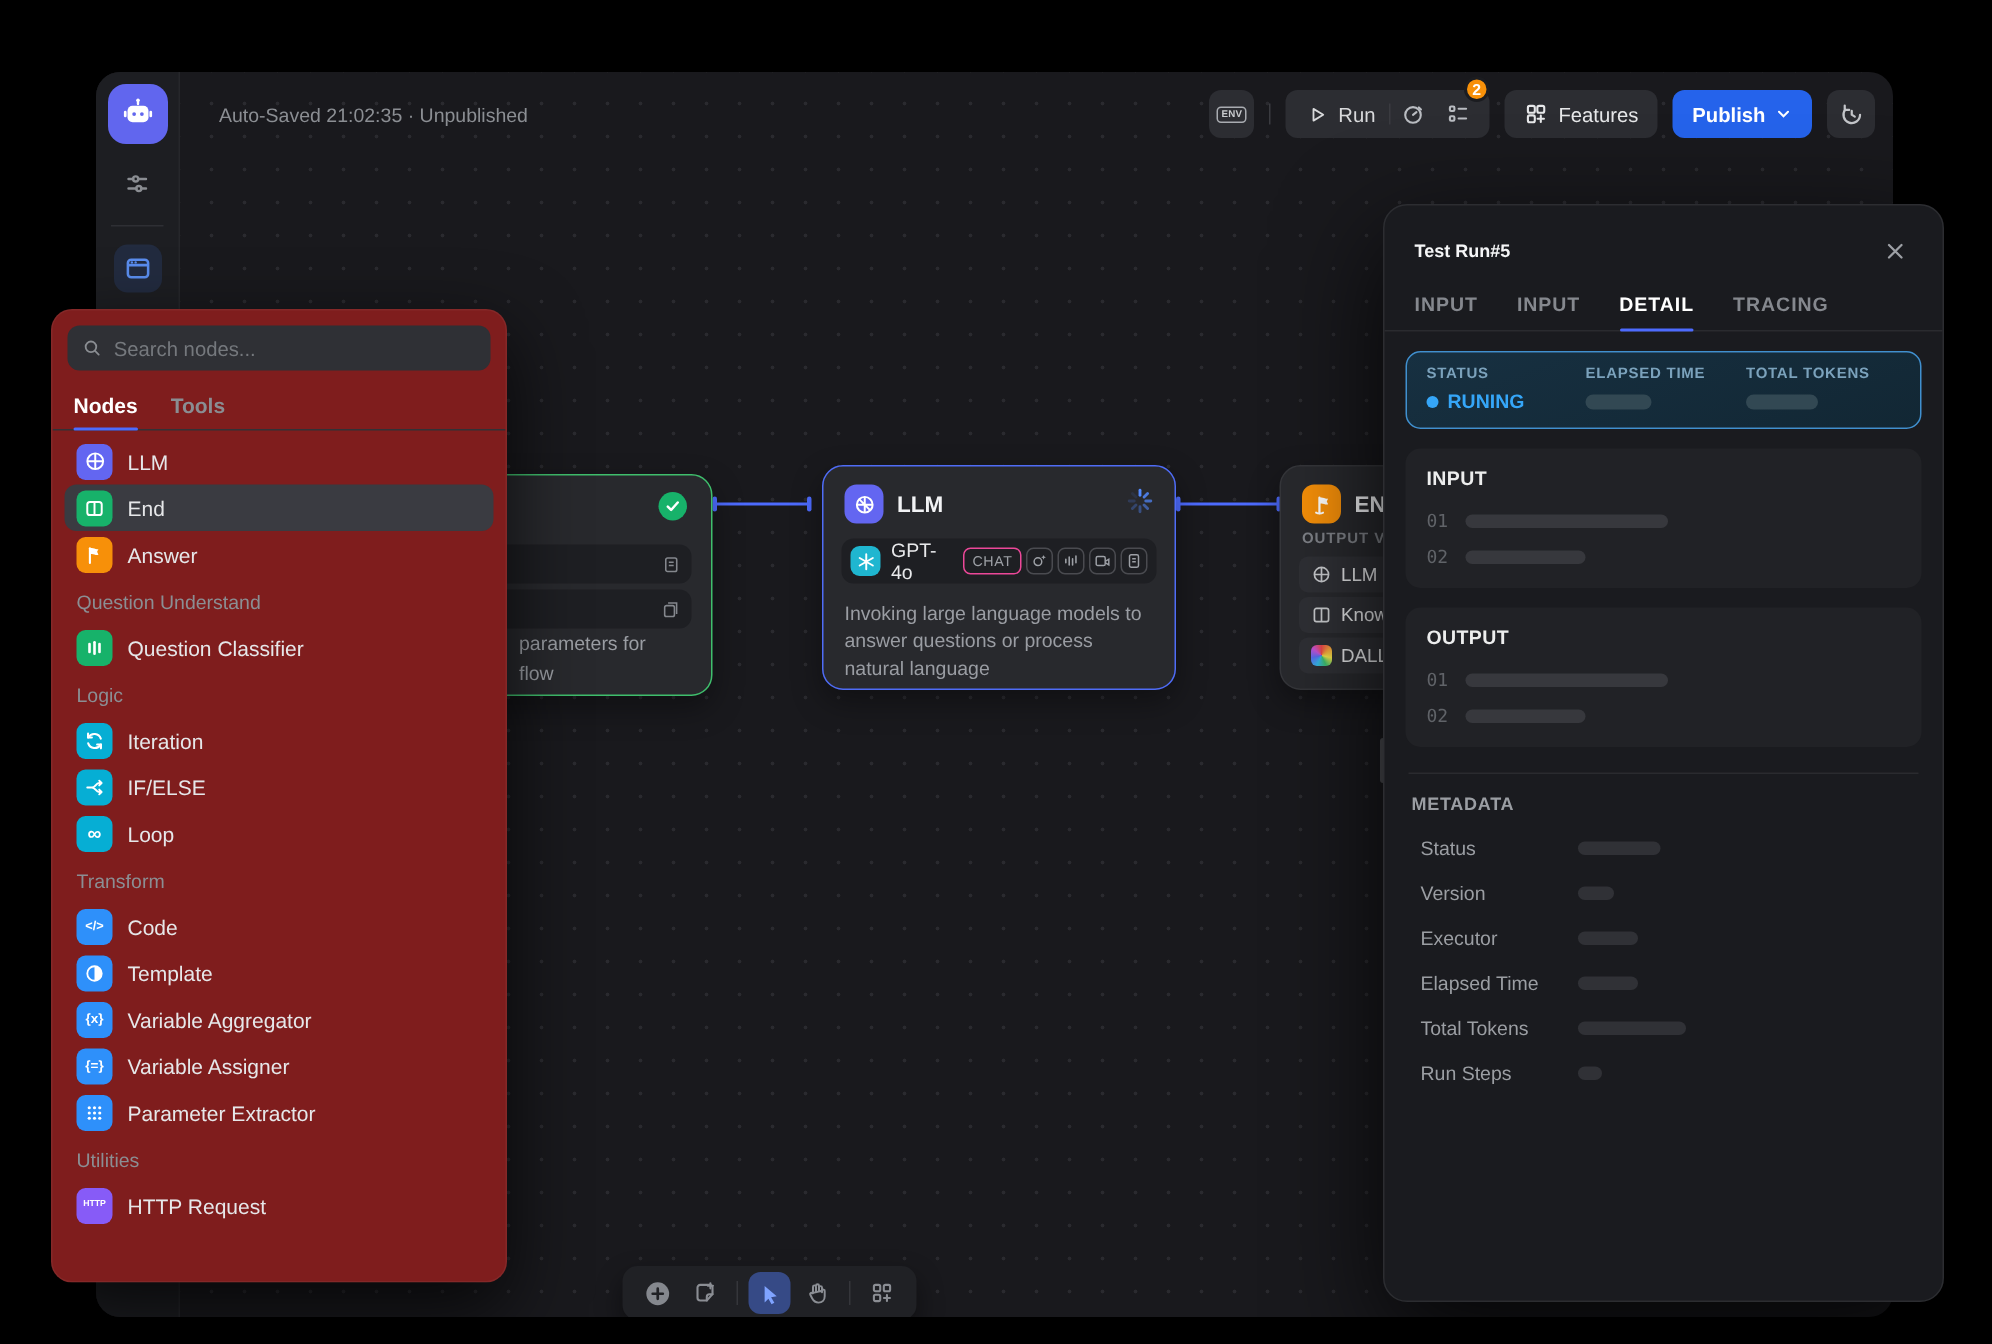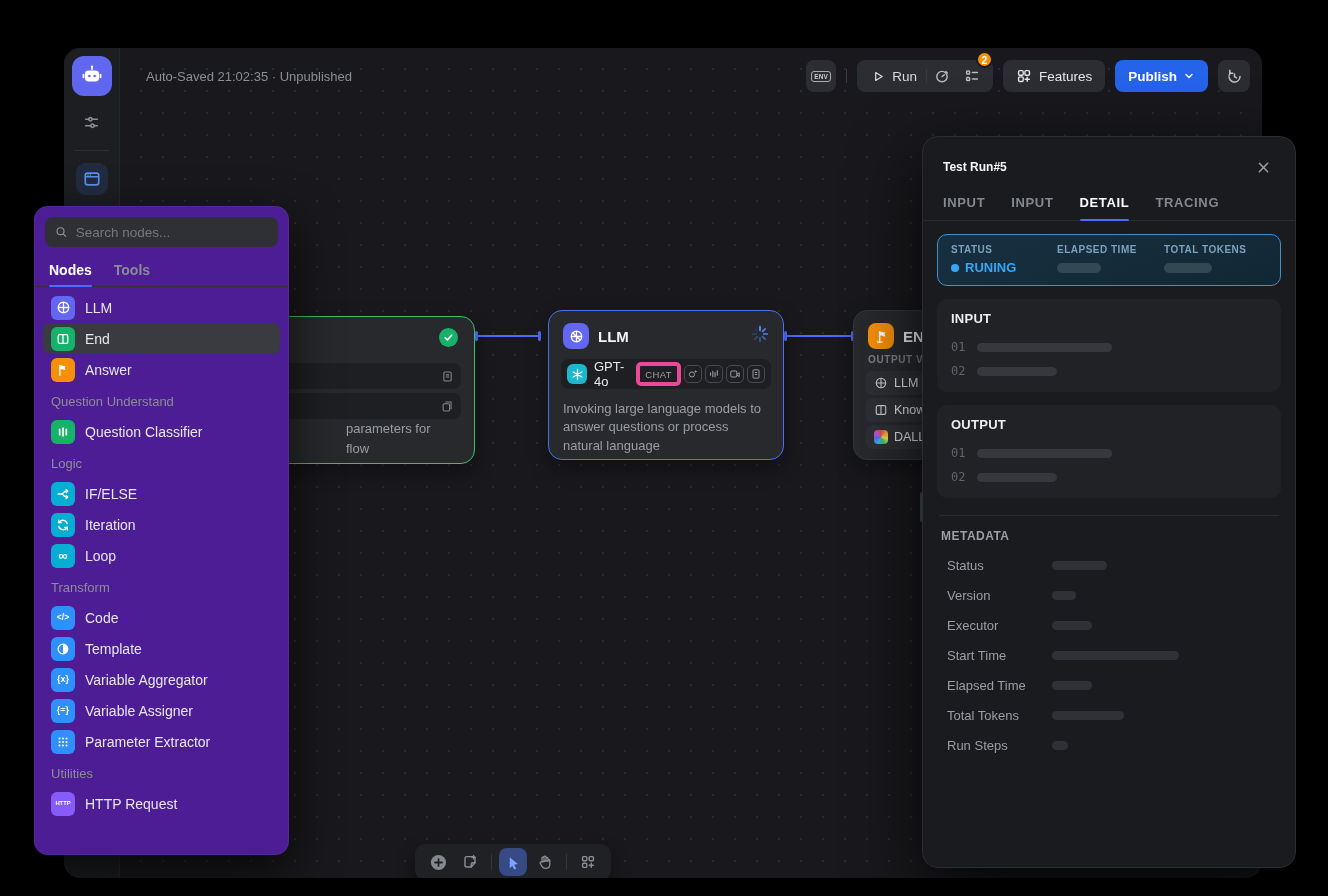--- a/index.html
+++ b/index.html
@@ -51,40 +51,40 @@
   .srow{position:absolute;left:16px;right:13px;height:26px;background:#1e1f23;border-radius:8px;
     display:flex;align-items:center;justify-content:flex-end;padding:0 7px;color:#84878d}
   .start-desc{position:absolute;left:95px;top:102px;font-size:13px;color:#9a9da3;line-height:1.5}
   .llm-node{left:540px;top:310px;width:236px;height:150px;border:1.5px solid #4f6cf6}
   .spinner{margin-left:auto;color:#5289ff;animation:spin 1s steps(8) infinite}
   @keyframes spin{to{transform:rotate(360deg)}}
   .model-row{margin:2px 12px 0;height:30px;background:#1e1f23;border-radius:8px;display:flex;align-items:center;gap:7px;padding:0 6px}
   .openai-icon{width:20px;height:20px;border-radius:6px;background:#1fb6d0;display:flex;align-items:center;justify-content:center;flex:none}
   .model-name{font-size:13px;color:#e8e9eb}
   .badges{margin-left:auto;display:flex;gap:3px;align-items:center}
-  .chat-pill{border:4px solid #ec4899;border-radius:5px;font-size:9.5px;color:#9da0a6;padding:2.5px 5px;letter-spacing:.04em}
+  .chat-pill{border:1px solid #ec4899;border-radius:5px;font-size:9.5px;color:#9da0a6;padding:2.5px 5px;letter-spacing:.04em}
   .mini-badge{width:18px;height:18px;border:1px solid #4a4b50;border-radius:5px;display:flex;align-items:center;justify-content:center;color:#9da0a6}
   .node-desc{padding:11px 14px;font-size:13px;line-height:1.42;color:#9a9da3}
   .end-node{left:845px;top:310px;width:212px;height:150px;border:1px solid #35363a}
   .out-label{padding:1px 14px 3px;font-size:10px;letter-spacing:.06em;color:#7f8288;font-weight:600}
   .orow{margin:3px 12px;height:24px;background:#2f3035;border-radius:6px;display:flex;align-items:center;gap:6px;padding:0 8px;font-size:12.5px;color:#e4e5e7}
   .osep{color:#6f7277}.ovar{color:#5289ff;font-weight:600}
   .dalle-dot{width:14px;height:14px;border-radius:4px;flex:none;
     background:conic-gradient(#e9484a,#f2a33c,#efe34a,#3fbe6c,#35b5e8,#5b6cf0,#c653d8,#e9484a)}
   .vscroll{position:absolute;left:856px;top:444px;width:4px;height:30px;background:#4c4d52;border-radius:2px;z-index:2}
 
   
   .fl-toolbar{position:absolute;left:351px;top:796px;height:36px;background:#202125;border-radius:10px;
     display:flex;align-items:center;gap:4px;padding:0 9px;box-shadow:0 8px 18px rgba(0,0,0,.45);z-index:3}
   .tbtn{width:28px;height:28px;border-radius:8px;display:flex;align-items:center;justify-content:center;color:#8b8e94}
   .tbtn.active{background:#364a86;color:#7fa3ff}
   .tdiv{width:1px;height:16px;background:#35363b;margin:0 3px}
 
   
-  .nodes-panel{position:absolute;left:34px;top:206px;width:255px;height:649px;background:#4c1d95;border-radius:14px;
+  .nodes-panel{position:absolute;left:34px;top:206px;width:304px;height:649px;background:#7f1d1d;border-radius:14px;
     border:1px solid rgba(255,255,255,.05);box-shadow:0 18px 50px rgba(0,0,0,.72);z-index:10;overflow:hidden}
   .search-box{margin:10px 10px 6px;height:30px;background:#2f3035;border-radius:8px;display:flex;align-items:center;gap:8px;padding:0 10px}
   .search-box input{background:transparent;border:none;outline:none;color:#d5d6d9;font-size:13.5px;width:100%;font-family:inherit}
   .search-box input::placeholder{color:#75787d}
   .ptabs{display:flex;gap:22px;padding:0 14px;border-bottom:1px solid #313237;height:34px}
   .ptab{font-size:14px;color:#8a8d92;font-weight:700;display:flex;align-items:center;position:relative}
   .ptab.active{color:#fff;font-weight:700}
   .ptab.active:after{content:"";position:absolute;bottom:-1px;left:0;right:0;height:2px;background:#4d6bfe;border-radius:1px}
   .nlist{padding:5px 8px}
   .nrow{height:31px;display:flex;align-items:center;gap:10px;padding:0 8px;border-radius:8px}
@@ -425,35 +425,35 @@
             <rect x="3.2" y="4" width="2" height="8" rx="1"></rect>
             <rect x="7" y="2.6" width="2" height="10.8" rx="1"></rect>
             <rect x="10.8" y="4" width="2" height="8" rx="1"></rect>
           </svg>
         </span>
       <span class="nlabel">Question Classifier</span>
     </div>
     <div class="nsec">Logic</div>
     <div class="nrow">
       <span class="nicon" data-c="#06AED4" style="background: rgb(6, 174, 212);">
+          <svg width="14" height="14" viewBox="0 0 16 16" fill="none" stroke="#fff" stroke-width="1.6" stroke-linecap="round">
+            <path d="M12.8 6.2A5.2 5.2 0 003.4 5.2M3.2 9.8a5.2 5.2 0 009.4 1"></path>
+            <path d="M3.1 2.4v2.9H6M12.9 13.6v-2.9H10"></path>
+          </svg>
+        </span>
+      <span class="nlabel">Iteration</span>
+    </div>
+    <div class="nrow">
+      <span class="nicon" data-c="#06AED4" style="background: rgb(6, 174, 212);">
           <svg width="14" height="14" viewBox="0 0 16 16" fill="none" stroke="#fff" stroke-width="1.5" stroke-linecap="round" stroke-linejoin="round">
             <path d="M2.5 8h3.5c2.8 0 2.8-3.4 5.6-3.4h1.4M6 8c2.8 0 2.8 3.4 5.6 3.4h1.4"></path>
             <path d="M11.6 2.8l1.8 1.8-1.8 1.8M11.6 9.6l1.8 1.8-1.8 1.8"></path>
           </svg>
         </span>
       <span class="nlabel">IF/ELSE</span>
-    </div>
-    <div class="nrow">
-      <span class="nicon" data-c="#06AED4" style="background: rgb(6, 174, 212);">
-          <svg width="14" height="14" viewBox="0 0 16 16" fill="none" stroke="#fff" stroke-width="1.6" stroke-linecap="round">
-            <path d="M12.8 6.2A5.2 5.2 0 003.4 5.2M3.2 9.8a5.2 5.2 0 009.4 1"></path>
-            <path d="M3.1 2.4v2.9H6M12.9 13.6v-2.9H10"></path>
-          </svg>
-        </span>
-      <span class="nlabel">Iteration</span>
     </div>
     <div class="nrow">
       <span class="nicon" data-c="#06AED4" style="background: rgb(6, 174, 212);">
           <span class="tg" style="font-size:13px;font-weight:700">∞</span>
         </span>
       <span class="nlabel">Loop</span>
     </div>
     <div class="nsec">Transform</div>
     <div class="nrow">
       <span class="nicon" data-c="#2E90FA" style="background: rgb(46, 144, 250);">
@@ -575,24 +575,20 @@
       </div>
     <div class="md-row">
         <span class="md-label">Version</span>
         <span class="md-skel" style="width:24px"></span>
       </div>
     <div class="md-row">
         <span class="md-label">Executor</span>
         <span class="md-skel" style="width:40px"></span>
       </div>
     <div class="md-row">
-        <span class="md-label">Start Time</span>
-        <span class="md-skel" style="width:127px"></span>
-      </div>
-    <div class="md-row">
         <span class="md-label">Elapsed Time</span>
         <span class="md-skel" style="width:40px"></span>
       </div>
     <div class="md-row">
         <span class="md-label">Total Tokens</span>
         <span class="md-skel" style="width:72px"></span>
       </div>
     <div class="md-row">
         <span class="md-label">Run Steps</span>
         <span class="md-skel" style="width:16px"></span>

